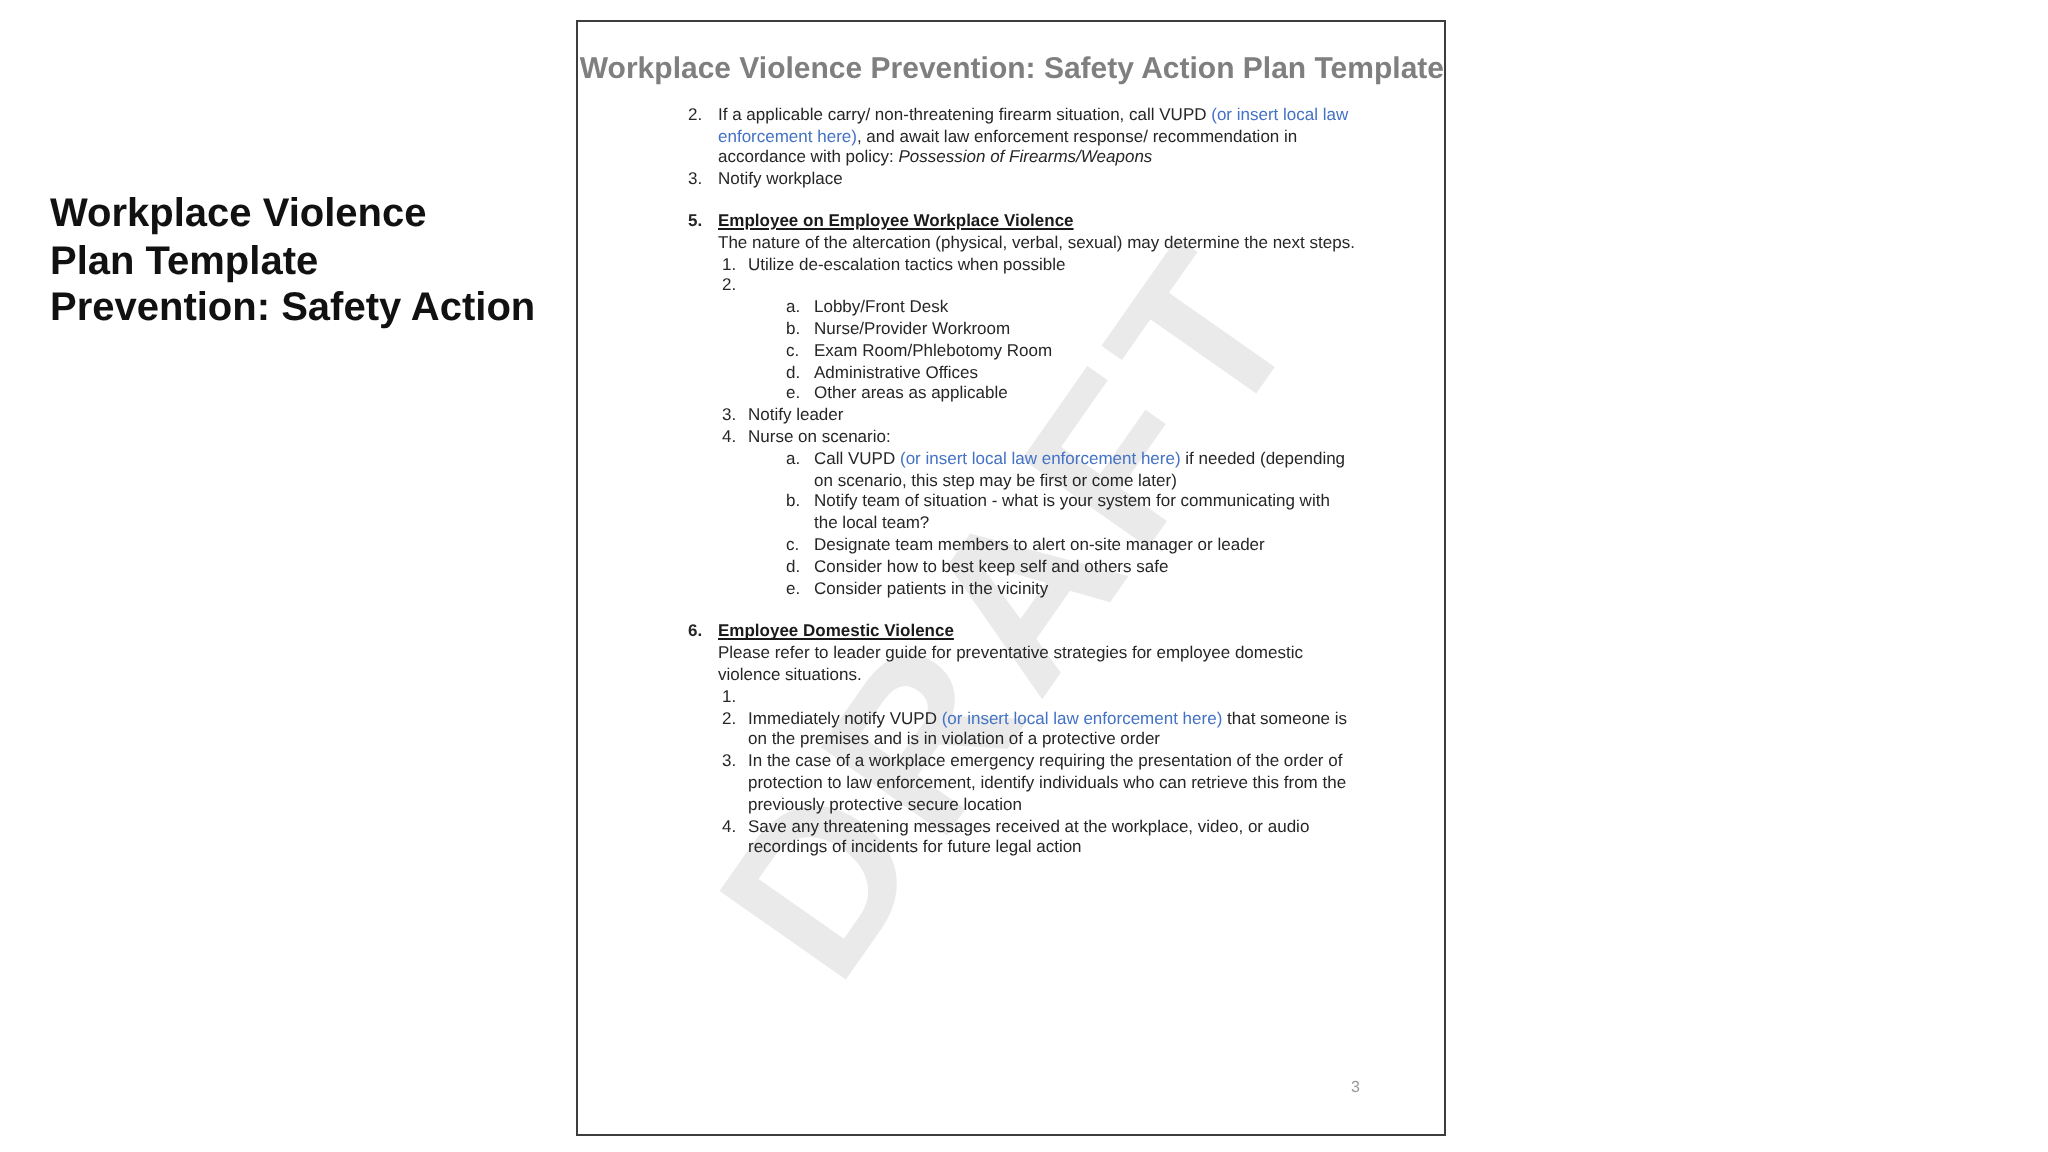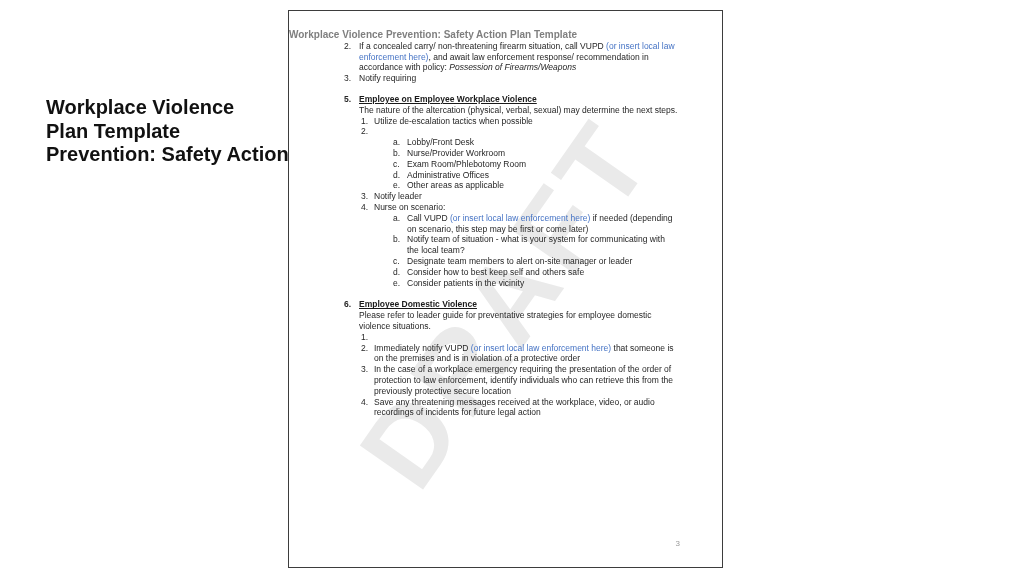--- a/index.html
+++ b/index.html
@@ -5,39 +5,40 @@
   * { margin:0; padding:0; box-sizing:border-box; }
   html,body { width:1024px; height:576px; }
   body {
     background:#ffffff;
     font-family:"Liberation Sans", sans-serif;
     position:relative;
     overflow:hidden;
   }
   .slide-title {
     position:absolute; left:25px; top:96px; width:250px;
-    font-size:20px; font-weight:700; color:#111111; line-height:1.18;margin-left:21px;
+    font-size:20px; font-weight:700; color:#111111; line-height:1.18;
   }
   .page {
     position:absolute; left:288px; top:10px; width:435px; height:558px;
     background:#ffffff; border:1.5px solid #3d3d3d;
   }
   .watermark {
     position:absolute; left:50%; top:293px;
     transform:translate(-50%,-50%) rotate(-55deg);
     font-size:112px; font-weight:700; letter-spacing:7px;
     color:#eaeaea; white-space:nowrap; z-index:0; user-select:none;
   }
   .content {
     position:relative; z-index:1;
     padding-top:19px;
     font-size:8.5px; line-height:10.8px; color:#262626;
   }
   .doc-title {
-    text-align:left; font-size:10px; font-weight:700; color:#7f7f7f;
+    text-align:right; font-size:15px; font-weight:700; color:#7f7f7f;
+    margin-bottom:11px;
   }
   .li { display:flex; }
   .l1 { padding-left:55px; padding-right:44px; }
   .l1 > .num { width:15px; flex:none; }
   .l2 { padding-left:72px; padding-right:44px; }
   .l2 > .num { width:13px; flex:none; }
   .l3 { padding-left:104px; padding-right:44px; }
   .l3 > .num { width:14px; flex:none; }
   .lead { padding-left:70px; padding-right:44px; }
   .txt { flex:1; }
@@ -62,26 +63,26 @@
 </div>
 
 <div class="page">
   <div class="watermark">DRAFT</div>
 
   <div class="content">
     <div class="doc-title">Workplace Violence Prevention: Safety Action Plan Template</div>
 
     <div class="li l1">
       <span class="num">2.</span>
-      <span class="txt"><span>If a concealed carry/ non-threatening firearm situation, call VUPD </span><span class="link">(or insert local law enforcement here)</span><span>, and await law enforcement response/ recommendation in accordance with policy: </span><span class="italic">Possession of Firearms/Weapons</span></span>
+      <span class="txt"><span>If a applicable carry/ non-threatening firearm situation, call VUPD </span><span class="link">(or insert local law enforcement here)</span><span>, and await law enforcement response/ recommendation in accordance with policy: </span><span class="italic">Possession of Firearms/Weapons</span></span>
     </div>
 
     <div class="li l1">
       <span class="num">3.</span>
-      <span class="txt">Notify requiring</span>
+      <span class="txt">Notify workplace</span>
     </div>
 
     <div class="gap-s"></div>
 
     <div class="li l1">
       <span class="num bold">5.</span>
       <span class="txt"><span class="sec-heading">Employee on Employee Workplace Violence</span></span>
     </div>
     <div class="lead">The nature of the altercation (physical, verbal, sexual) may determine the next steps.</div>
     <div class="li l2">

